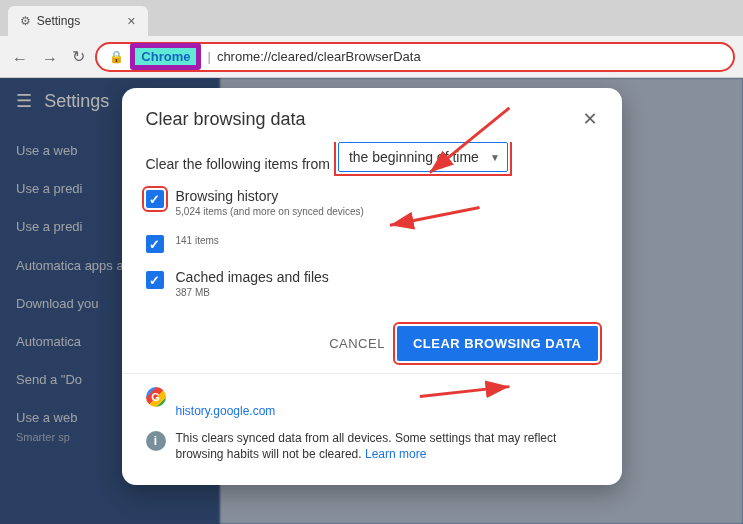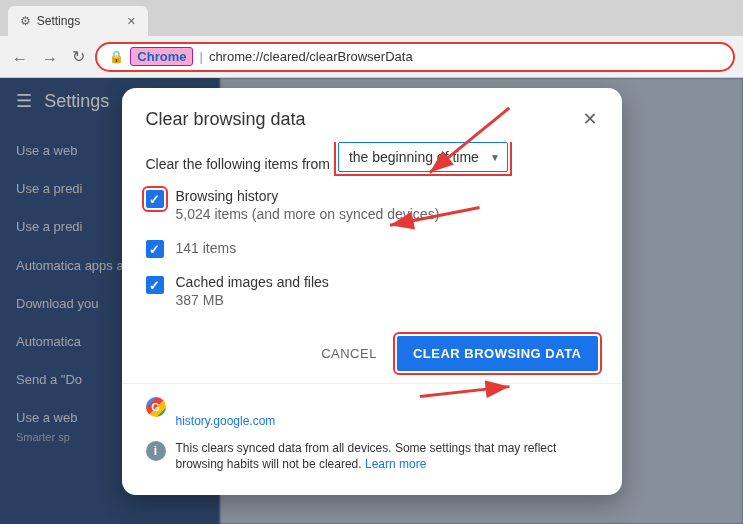--- a/index.html
+++ b/index.html
@@ -48,22 +48,22 @@
       align-items: center;
       background: #fff;
       border: 2px solid #e53935;
       border-radius: 20px;
       padding: 4px 12px;
       height: 30px;
       gap: 6px;
     }
     .address-icon { font-size: 12px; color: #666; }
     .address-chrome {
-      background: #f9a8d4;
-      border: 1px solid #a21caf;
+      background: #5eead4;
+      border: 5px solid #a21caf;
       border-radius: 3px;
       padding: 1px 6px;
       font-size: 13px;
       font-weight: bold;
       color: #1565c0;
     }
     .address-separator { color: #999; font-size: 13px; }
     .address-text { font-size: 13px; color: #333; flex: 1; }
 
     
@@ -200,29 +200,28 @@
       justify-content: center;
       cursor: pointer;
     }
     .custom-checkbox.highlight {
       outline: 2px solid #e53935;
       outline-offset: 2px;
     }
     .checkmark { color: white; font-size: 13px; font-weight: bold; }
     .checkbox-text { }
     .checkbox-label { font-size: 14px; color: #333; }
-    .checkbox-sub { font-size: 14px; color: #666; margin-top: 2px; }
+    .checkbox-sub { font-size: 10px; color: #666; margin-top: 2px; }
 
     
     .dialog-footer {
       padding: 12px 24px;
       display: flex;
       align-items: center;
       justify-content: flex-end;
-      gap: 8px;
       border-top: none;
     }
     .btn-cancel {
       background: none;
       border: none;
       color: #666;
       font-size: 13px;
       font-weight: 500;
       letter-spacing: 0.5px;
       cursor: pointer;

